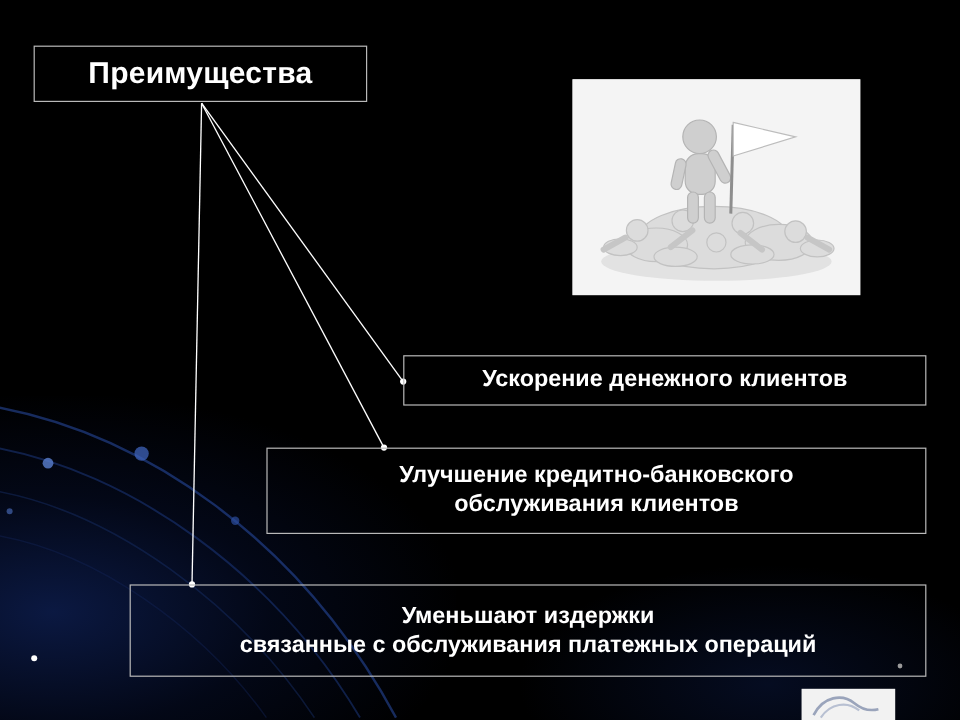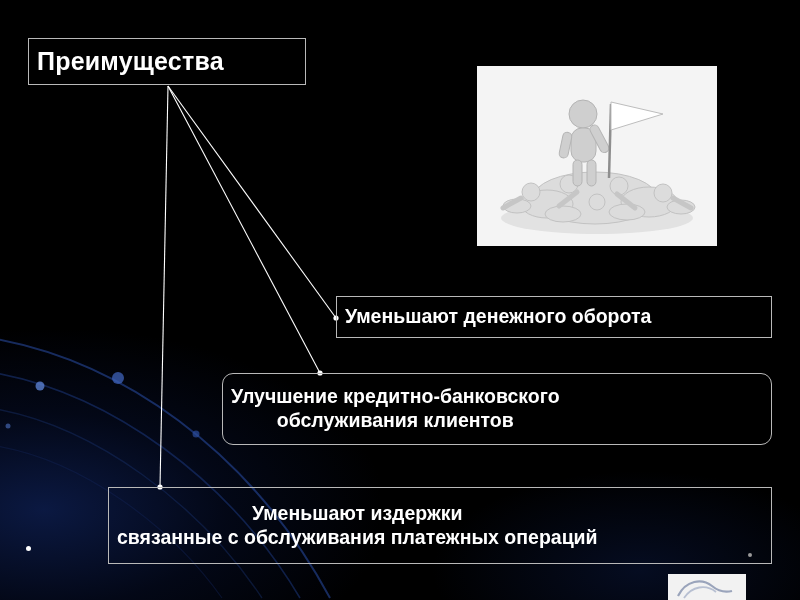--- a/index.html
+++ b/index.html
@@ -56,21 +56,21 @@
     pointer-events: none;
   }
   .box {
     position: absolute;
     box-sizing: border-box;
     border: 1px solid #b9b9b9;
     background: transparent;
     color: #ffffff;
     display: flex;
     align-items: center;
-    justify-content: flex-start;
+    justify-content: center;
     text-align: center;
     font-weight: bold;
     line-height: 1.22;
   }
   #title-box {
     left: 28px;
     top: 38px;
     width: 278px;
     height: 47px;
     font-size: 25px;
@@ -82,21 +82,20 @@
     width: 436px;
     height: 42px;
     font-size: 19.5px;
   }
   #box-uluchshenie {
     left: 222px;
     top: 373px;
     width: 550px;
     height: 72px;
     font-size: 19.5px;
-    border-radius: 11px;
   }
   #box-umenshayut {
     left: 108px;
     top: 487px;
     width: 664px;
     height: 77px;
     font-size: 19.5px;
   }
   .box-text {
     display: block;
@@ -211,21 +210,21 @@
         <rect x="84" y="66" width="9" height="26" rx="4.5" transform="rotate(12 88 79)"></rect>
         <rect x="118" y="58" width="9" height="30" rx="4.5" transform="rotate(-28 122 73)"></rect>
       </g>
 
       <line x1="134" y1="38" x2="132" y2="112" stroke="#8e8e8e" stroke-width="2.5"></line>
       <path d="M134 36 L186 48 L134 64 Z" fill="#ffffff" stroke="#bdbdbd" stroke-width="1"></path>
     </svg>
   </div>
 
   <div class="box" id="box-uskorenie">
-    <span class="box-text">Уменьшают денежного оборота</span>
+    <span class="box-text">Ускорение денежного клиентов</span>
   </div>
 
   <div class="box" id="box-uluchshenie">
     <span class="box-text">Улучшение кредитно-банковского
 обслуживания клиентов</span>
   </div>
 
   <div class="box" id="box-umenshayut">
     <span class="box-text">Уменьшают издержки
 связанные с обслуживания платежных операций</span>

